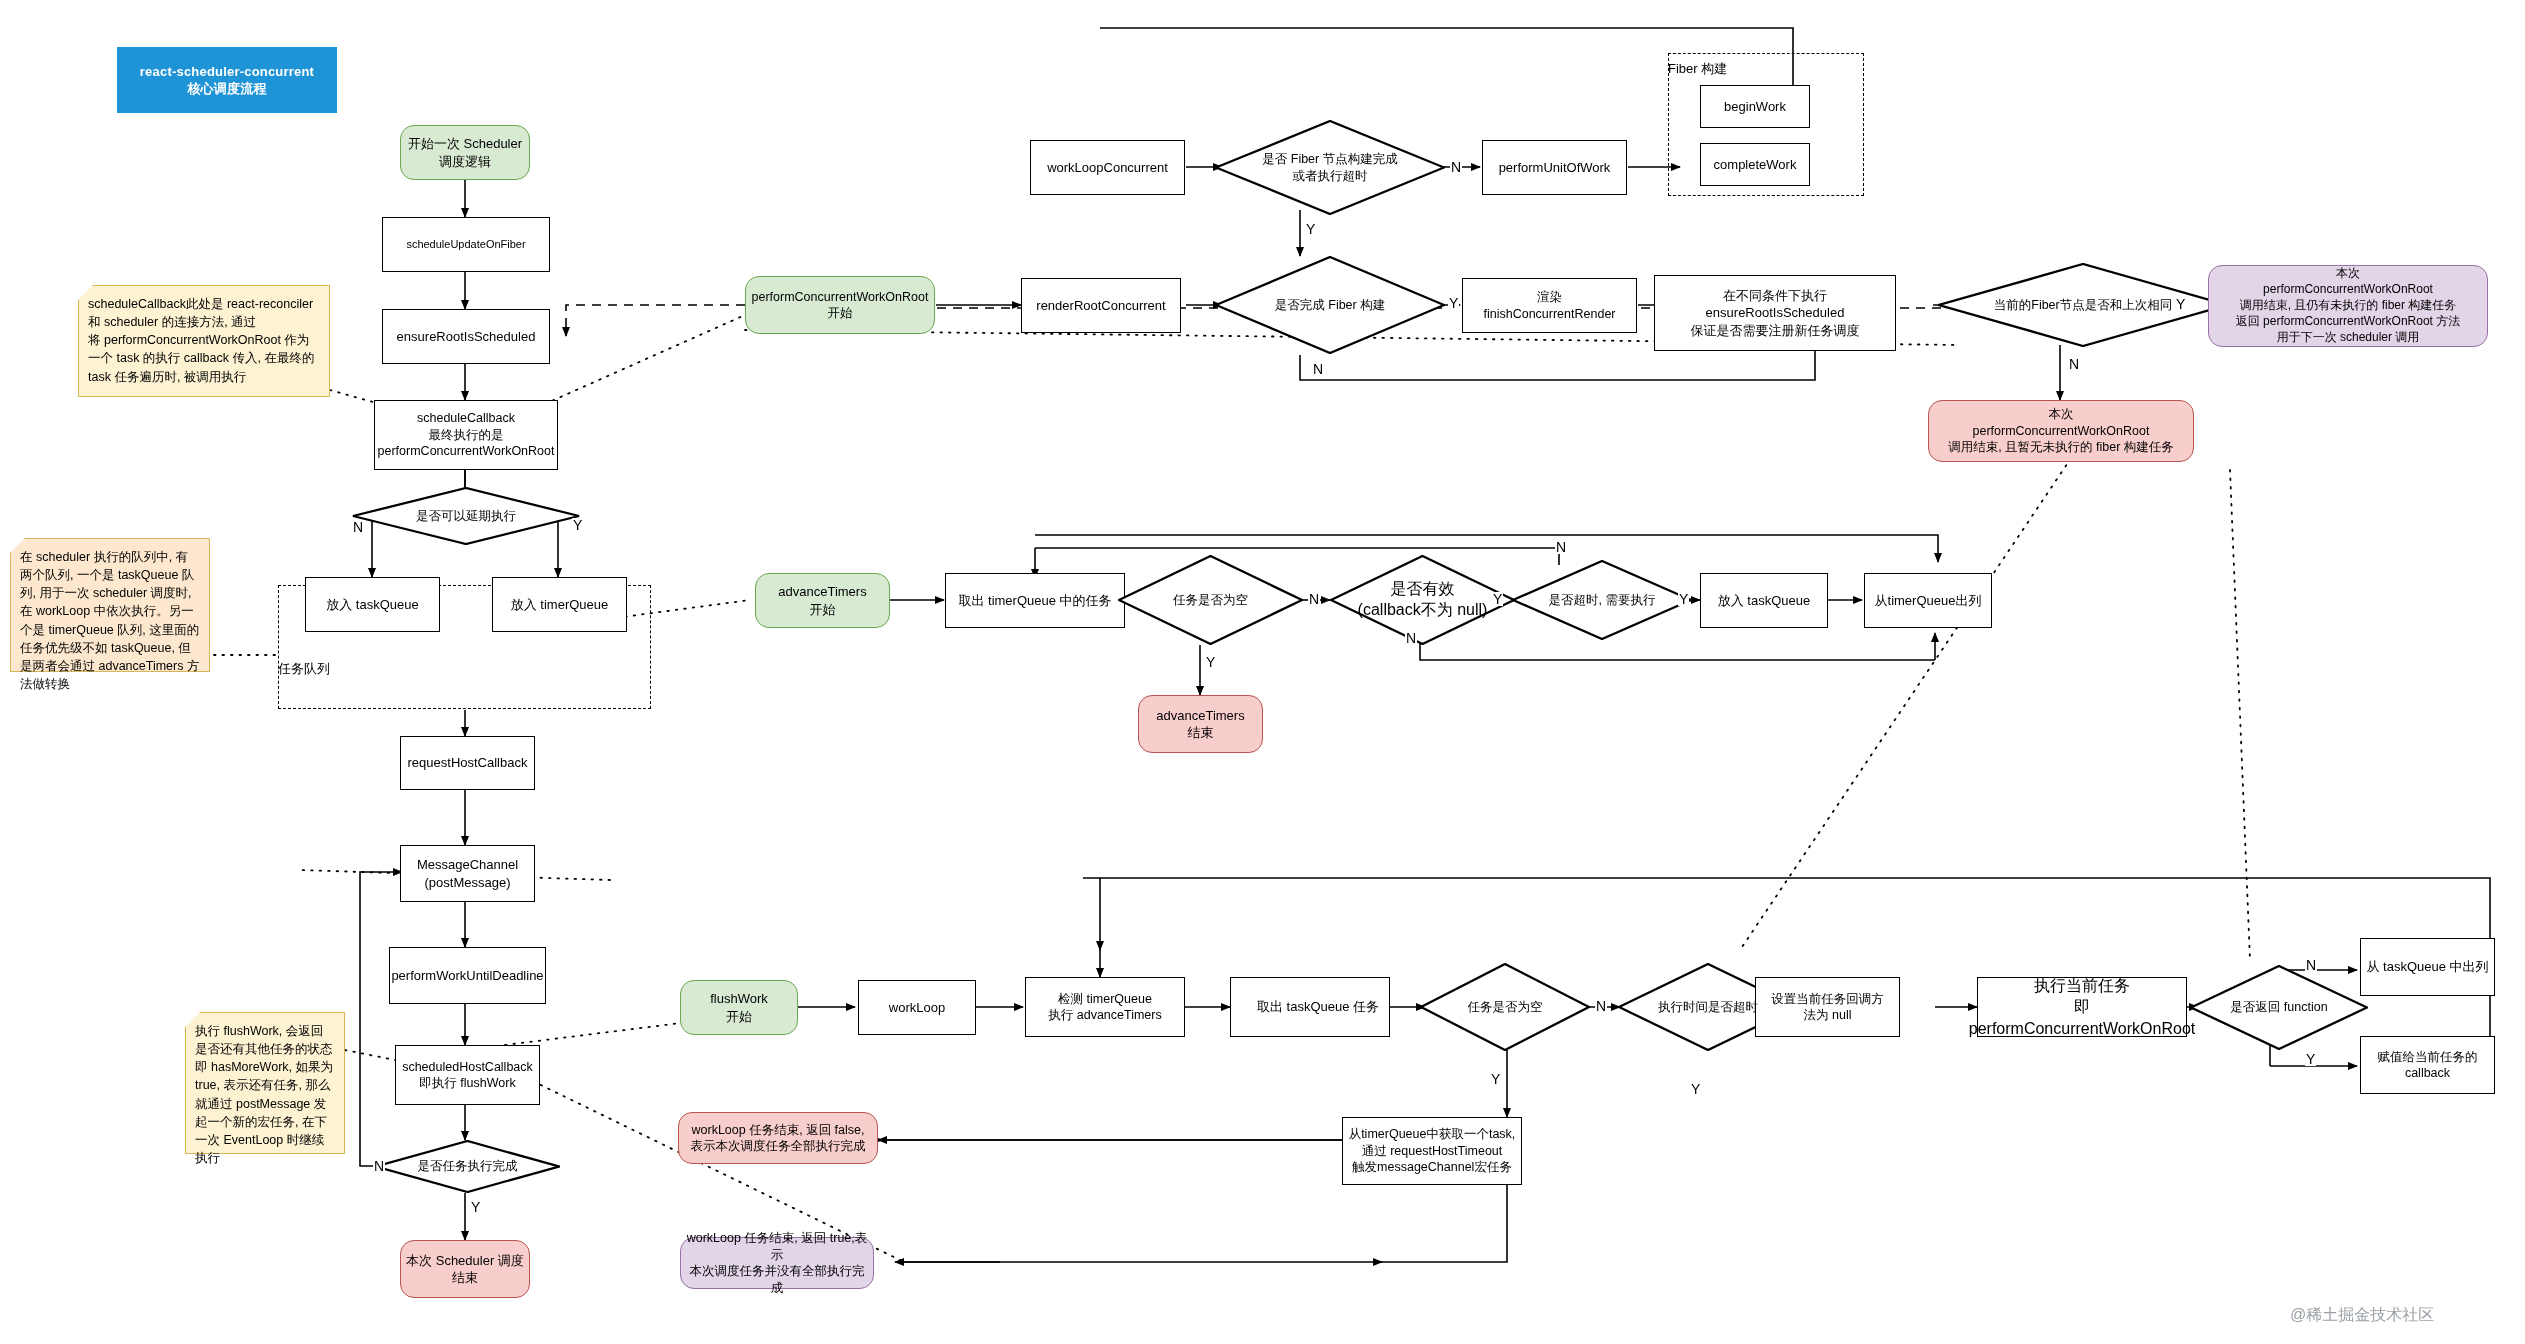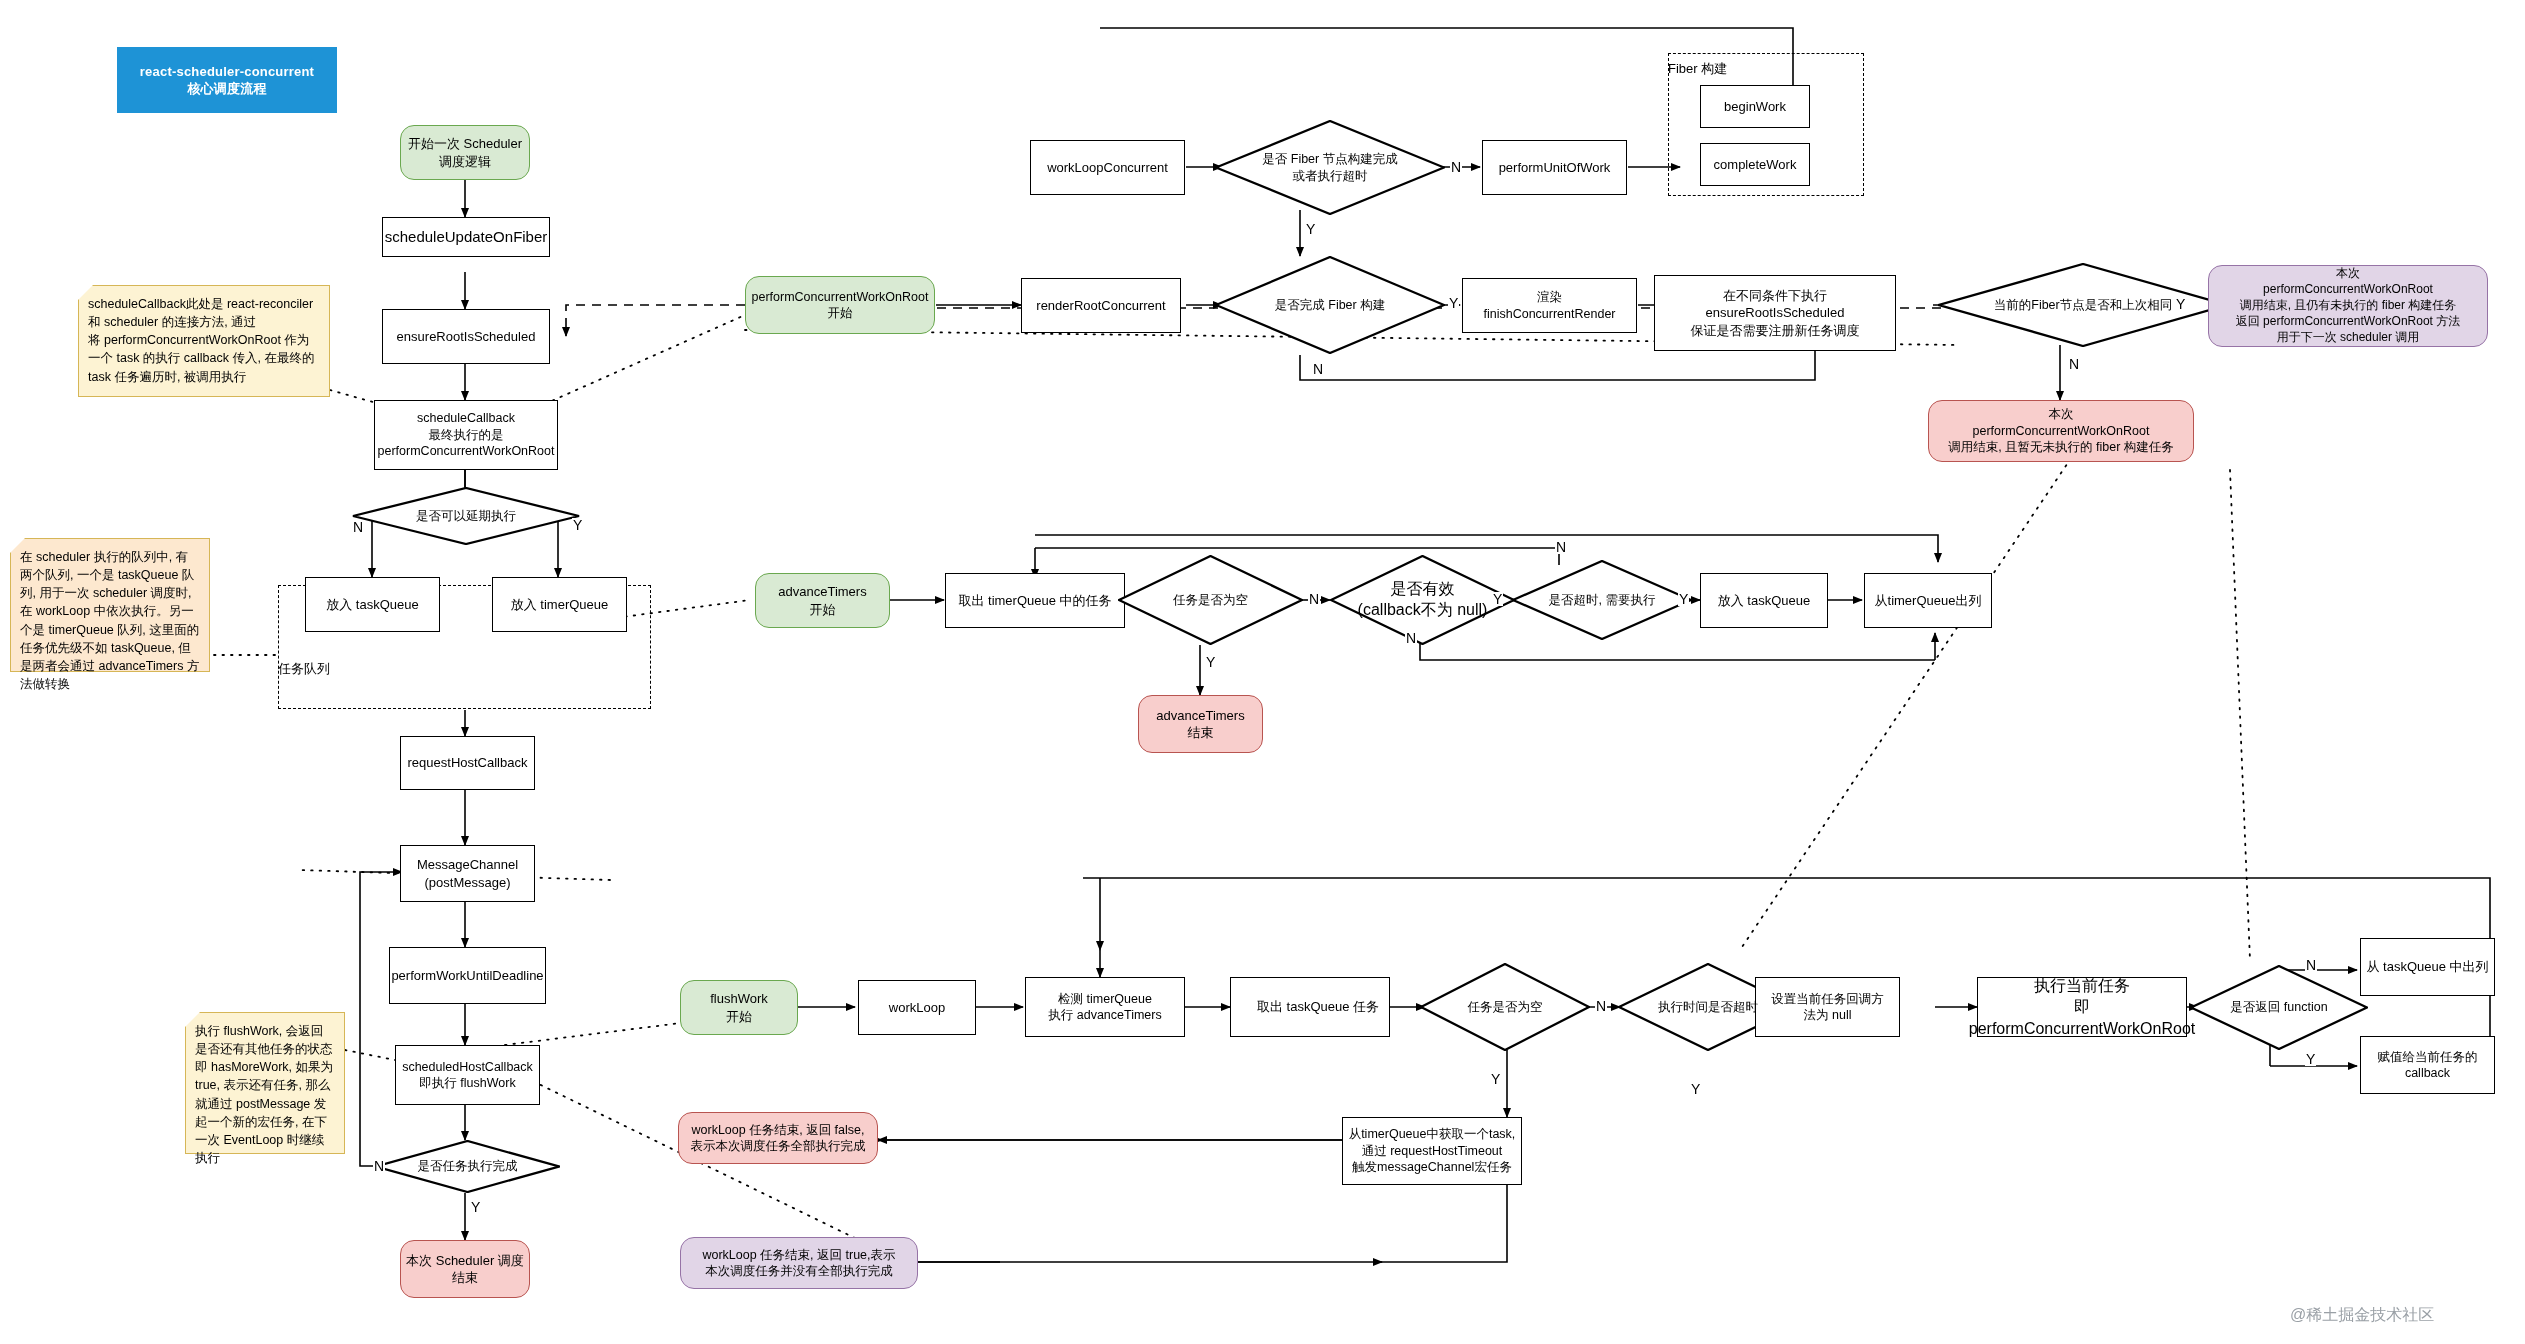--- a/index.html
+++ b/index.html
@@ -204,21 +204,21 @@
   <div class="node note" style="left:78px;top:285px;width:252px;height:112px;font-size:12.5px;">scheduleCallback此处是 react-reconciler 和 scheduler 的连接方法, 通过
 将 performConcurrentWorkOnRoot 作为一个 task 的执行 callback 传入, 在最终的 task 任务遍历时, 被调用执行</div>
 
   <div class="node note peach" style="left:10px;top:538px;width:200px;height:134px;font-size:12.5px;">在 scheduler 执行的队列中, 有两个队列, 一个是 taskQueue 队列, 用于一次 scheduler 调度时, 在 workLoop 中依次执行。另一个是 timerQueue 队列, 这里面的任务优先级不如 taskQueue, 但是两者会通过 advanceTimers 方法做转换</div>
 
   <div class="node note" style="left:185px;top:1012px;width:160px;height:142px;font-size:12.5px;">执行 flushWork, 会返回是否还有其他任务的状态即 hasMoreWork, 如果为 true, 表示还有任务, 那么就通过 postMessage 发起一个新的宏任务, 在下一次 EventLoop 时继续执行</div>
 
   <div class="node round" style="left:400px;top:125px;width:130px;height:55px;font-size:13px;">开始一次 Scheduler
 调度逻辑</div>
 
-  <div class="node rect" style="left:382px;top:217px;width:168px;height:40px;font-size:15px;">scheduleUpdateOnFiber</div>
+  <div class="node rect" style="left:382px;top:217px;width:168px;height:55px;font-size:11px;">scheduleUpdateOnFiber</div>
 
   <div class="node rect" style="left:382px;top:309px;width:168px;height:55px;font-size:13px;">ensureRootIsScheduled</div>
 
   <div class="node rect" style="left:374px;top:400px;width:184px;height:70px;font-size:12.5px;">scheduleCallback
 最终执行的是
 performConcurrentWorkOnRoot</div>
 
   <div class="diamond" style="left:352px;top:487px;width:228px;height:58px;font-size:12.5px;">
     <svg class="dshape" viewBox="0 0 228 58" preserveAspectRatio="none">
         <polygon points="114,1 227,29 114,57 1,29" fill="#fff" stroke="#000" stroke-width="2.3" vector-effect="non-scaling-stroke"></polygon>
@@ -402,17 +402,17 @@
   <div class="node rect" style="left:2360px;top:1036px;width:135px;height:58px;font-size:12.5px;">赋值给当前任务的
 callback</div>
 
   <div class="node rect" style="left:1342px;top:1117px;width:180px;height:68px;font-size:12.5px;">从timerQueue中获取一个task,
 通过 requestHostTimeout
 触发messageChannel宏任务</div>
 
   <div class="node round-red" style="left:678px;top:1112px;width:200px;height:52px;font-size:12.5px;">workLoop 任务结束, 返回 false,
 表示本次调度任务全部执行完成</div>
 
-  <div class="node round-purple" style="left:680px;top:1237px;width:238px;height:52px;font-size:12.5px;">workLoop 任务结束, 返回 true,表示
+  <div class="node round-purple" style="left:680px;top:1237px;width:194px;height:52px;font-size:12.5px;">workLoop 任务结束, 返回 true,表示
 本次调度任务并没有全部执行完成</div>
 
   <div class="watermark" style="left:2290px;top:1305px;">@稀土掘金技术社区</div>
 </div>
 
 </body></html>

